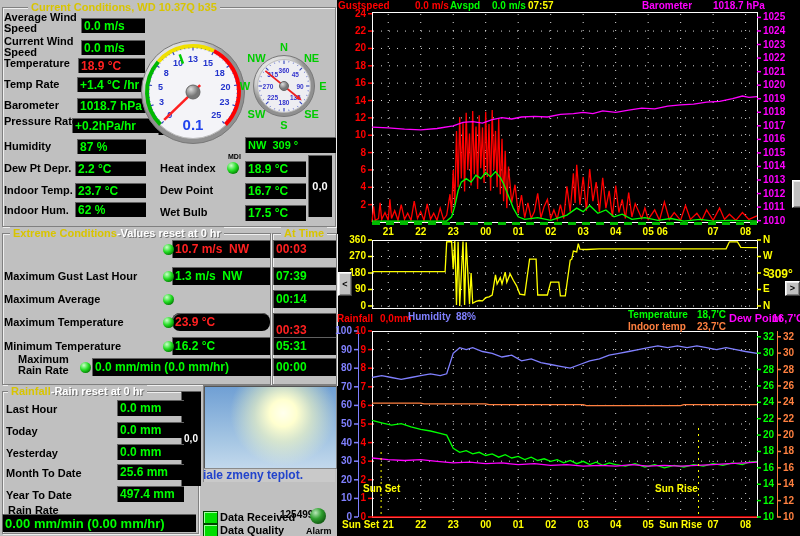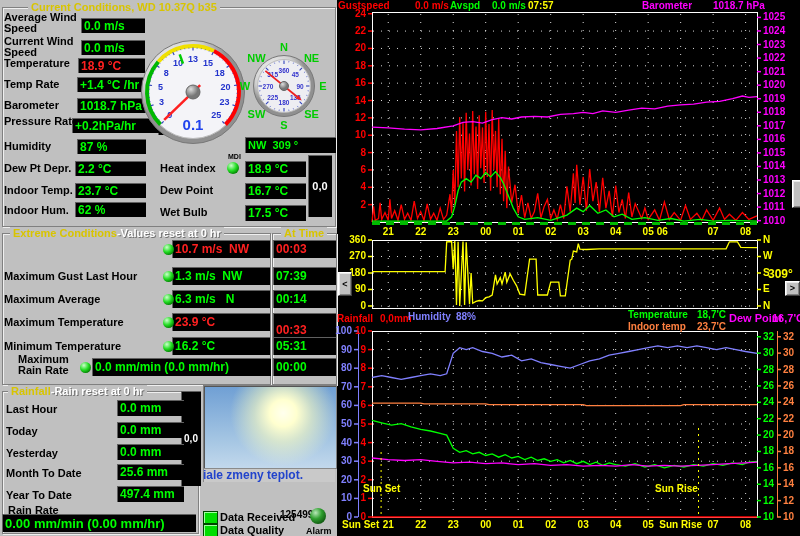--- a/index.html
+++ b/index.html
@@ -452,25 +452,24 @@
     <div class="abs val" style="left: 245px; top: 205px; width: 58px; height: 16px;">17.5 °C</div>
     <div class="abs led" style="left: 163px; top: 244px; width: 11px; height: 11px;"></div>
     <div class="abs val red" style="left: 172px; top: 240px; width: 95px; height: 18px;">10.7 m/s  NW</div>
     <div class="abs val red" style="left: 273px; top: 240px; width: 60px; height: 18px;">00:03</div>
     <div class="abs lbl" style="left: 4px; top: 271px; width: 158px;">Maximum Gust Last Hour</div>
     <div class="abs led" style="left: 163px; top: 271px; width: 11px; height: 11px;"></div>
     <div class="abs val" style="left: 172px; top: 267px; width: 95px; height: 18px;">1.3 m/s  NW</div>
     <div class="abs val" style="left: 273px; top: 267px; width: 60px; height: 18px;">07:39</div>
     <div class="abs lbl" style="left: 4px; top: 294px; width: 158px;">Maximum Average</div>
     <div class="abs led" style="left: 163px; top: 294px; width: 11px; height: 11px;"></div>
-    <div class="abs val" style="left: 172px; top: 290px; width: 95px; height: 18px;">6.3 m/s   N</div>
     <div class="abs val" style="left: 273px; top: 290px; width: 60px; height: 18px;">00:14</div>
     <div class="abs lbl" style="left: 4px; top: 317px; width: 158px;">Maximum Temperature</div>
     <div class="abs led" style="left: 163px; top: 317px; width: 11px; height: 11px;"></div>
-    <div class="abs val red" style="left: 172px; top: 313px; width: 95px; height: 18px;">23.9 °C</div>
+    <div class="abs val red" style="left: 172px; top: 313px; width: 95px; height: 18px; border-radius: 8px;">23.9 °C</div>
     <div class="abs val red" style="left: 273px; top: 313px; width: 60px; height: 34px;">00:33</div>
     <div class="abs lbl" style="left: 4px; top: 341px; width: 158px;">Minimum Temperature</div>
     <div class="abs led" style="left: 163px; top: 341px; width: 11px; height: 11px;"></div>
     <div class="abs val" style="left: 172px; top: 337px; width: 95px; height: 18px;">16.2 °C</div>
     <div class="abs val" style="left: 273px; top: 337px; width: 60px; height: 18px;">05:31</div>
     <div class="abs lbl" style="left: 18px; top: 354px; width: 70px;">Maximum Rain Rate</div>
     <div class="abs led" style="left: 80px; top: 362px; width: 11px; height: 11px;"></div>
     <div class="abs val" style="left: 92px; top: 358px; width: 176px; height: 18px;">0.0 mm/min (0.0 mm/hr)</div>
     <div class="abs val" style="left: 273px; top: 358px; width: 60px; height: 18px;">00:00</div>
     <div class="abs lbl" style="left: 6px; top: 404px; width: 105px;">Last Hour</div>

